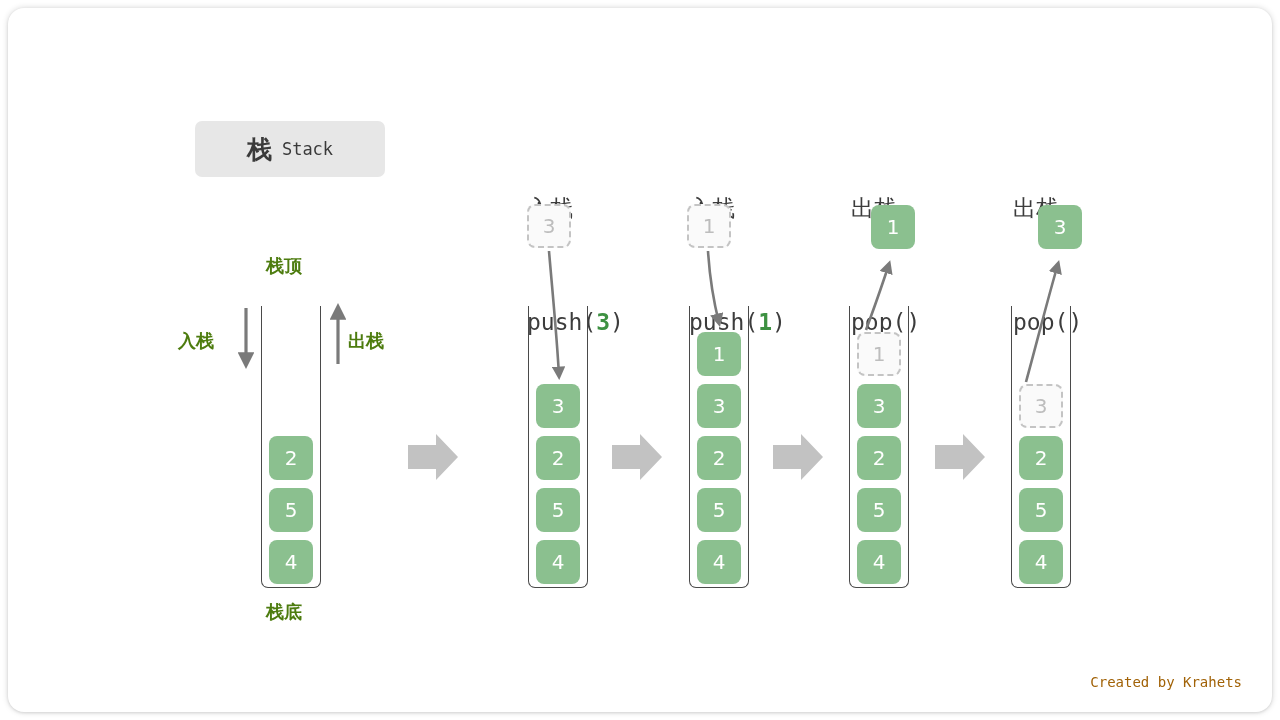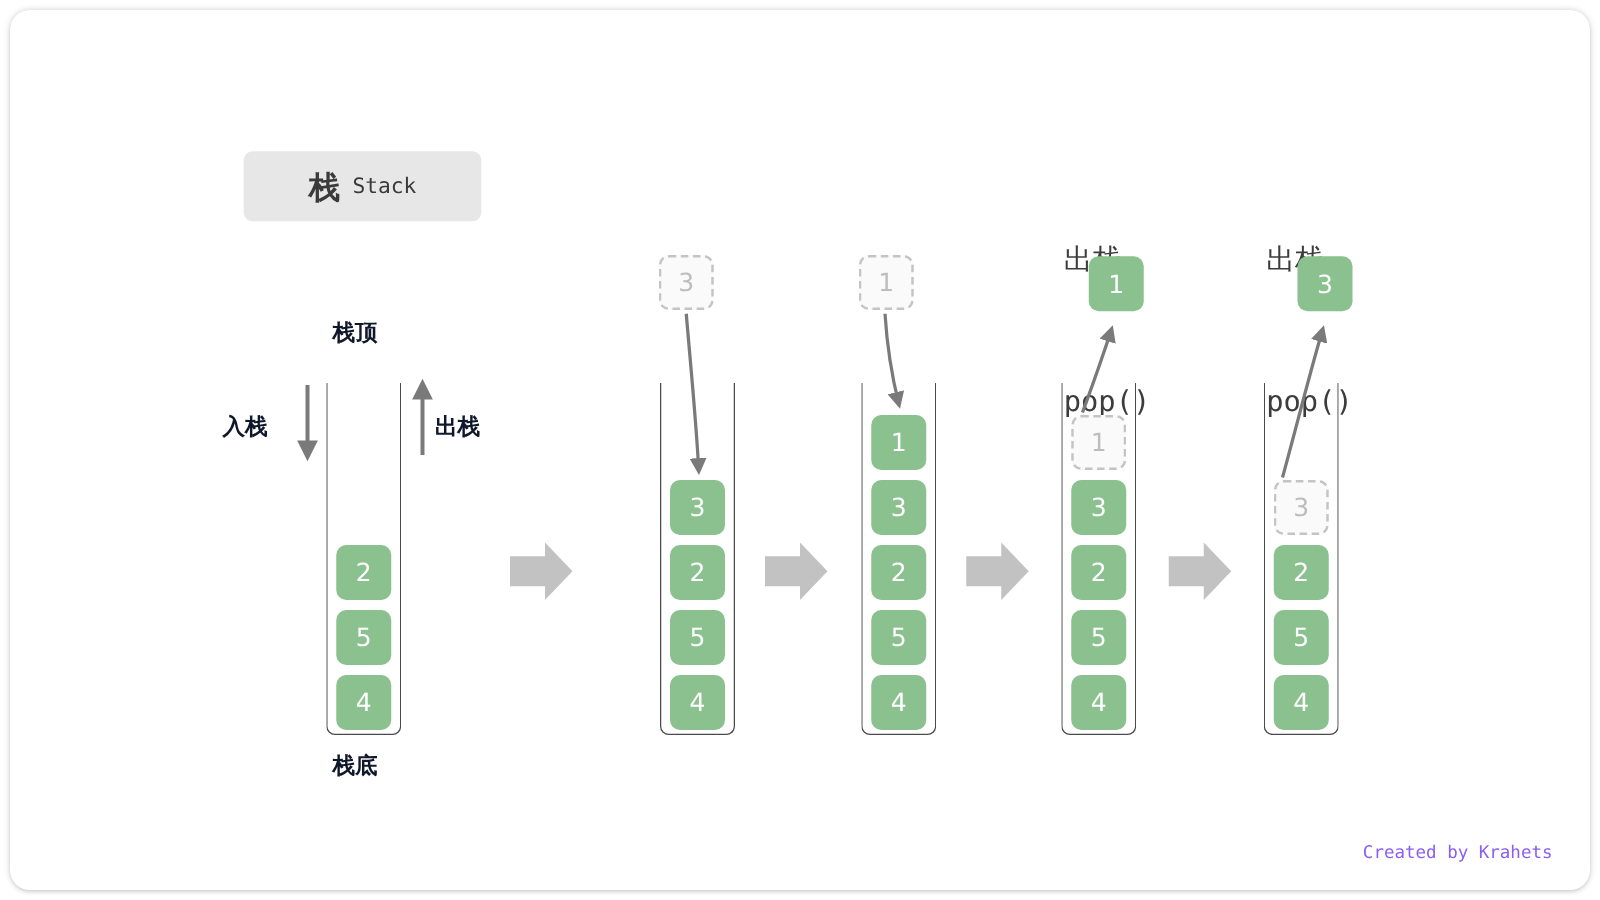--- a/index.html
+++ b/index.html
@@ -51,21 +51,21 @@
     color: #3a3a3a;
     font-family: "DejaVu Sans Mono", "Liberation Mono", monospace;
     margin-left: 10px;
   }
 
   
   .lbl-bold {
     position: absolute;
     font-size: 18px;
     font-weight: bold;
-    color: #0f172a;
+    color: #4d7c0f;
     white-space: pre;
   }
   .op-label {
     position: absolute;
     white-space: pre;
     line-height: 38px;
   }
   .op-label .cn {
     display: block;
     font-size: 23px;
@@ -163,21 +163,21 @@
     width: 1280px;
     height: 720px;
     pointer-events: none;
   }
 
   .footer {
     position: absolute;
     right: 30px;
     bottom: 22px;
     font-size: 14px;
-    color: #8b5cf6;
+    color: #a16207;
     font-family: "DejaVu Sans Mono", "Liberation Mono", monospace;
     white-space: pre;
   }
 </style>
 </head>
 <body>
 
 <div id="page">
   <div id="card">
 
@@ -195,31 +195,39 @@
 
     <div class="stack" id="stack-main" style="left:253px; top:298px; height:282px;">
       <div class="walls"></div>
       <div class="cells" id="cells-main">
           <div class="cell solid">2</div>
           <div class="cell solid">5</div>
           <div class="cell solid">4</div>
         </div>
     </div>
 
+    <div class="op-label" style="left:519px; top:105px;">
+      <span class="cn">入栈</span>
+      <span class="code"><span>push(</span><b>3</b><span>)</span></span>
+    </div>
     <div class="float-box ghost" style="left:519px; top:196px;">3</div>
     <div class="stack" style="left:520px; top:298px; height:282px;">
       <div class="walls"></div>
       <div class="cells" id="cells-push3">
           <div class="cell solid">3</div>
           <div class="cell solid">2</div>
           <div class="cell solid">5</div>
           <div class="cell solid">4</div>
         </div>
     </div>
 
+    <div class="op-label" style="left:681px; top:105px;">
+      <span class="cn">入栈</span>
+      <span class="code"><span>push(</span><b>1</b><span>)</span></span>
+    </div>
     <div class="float-box ghost" style="left:679px; top:196px;">1</div>
     <div class="stack" style="left:681px; top:298px; height:282px;">
       <div class="walls"></div>
       <div class="cells" id="cells-push1">
           <div class="cell solid">1</div>
           <div class="cell solid">3</div>
           <div class="cell solid">2</div>
           <div class="cell solid">5</div>
           <div class="cell solid">4</div>
         </div>

